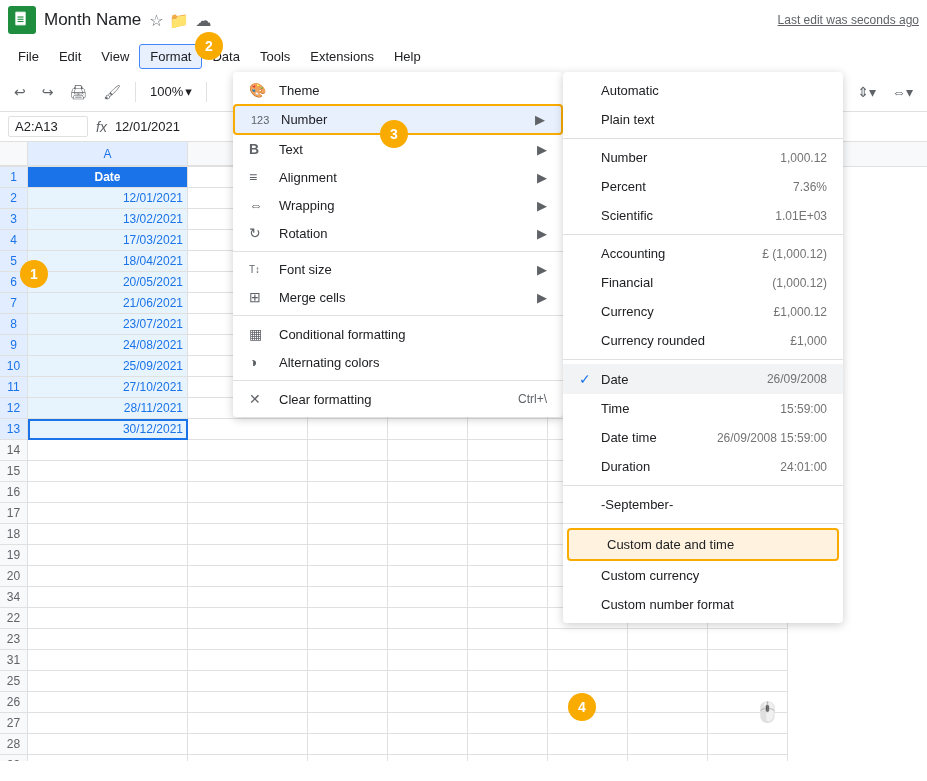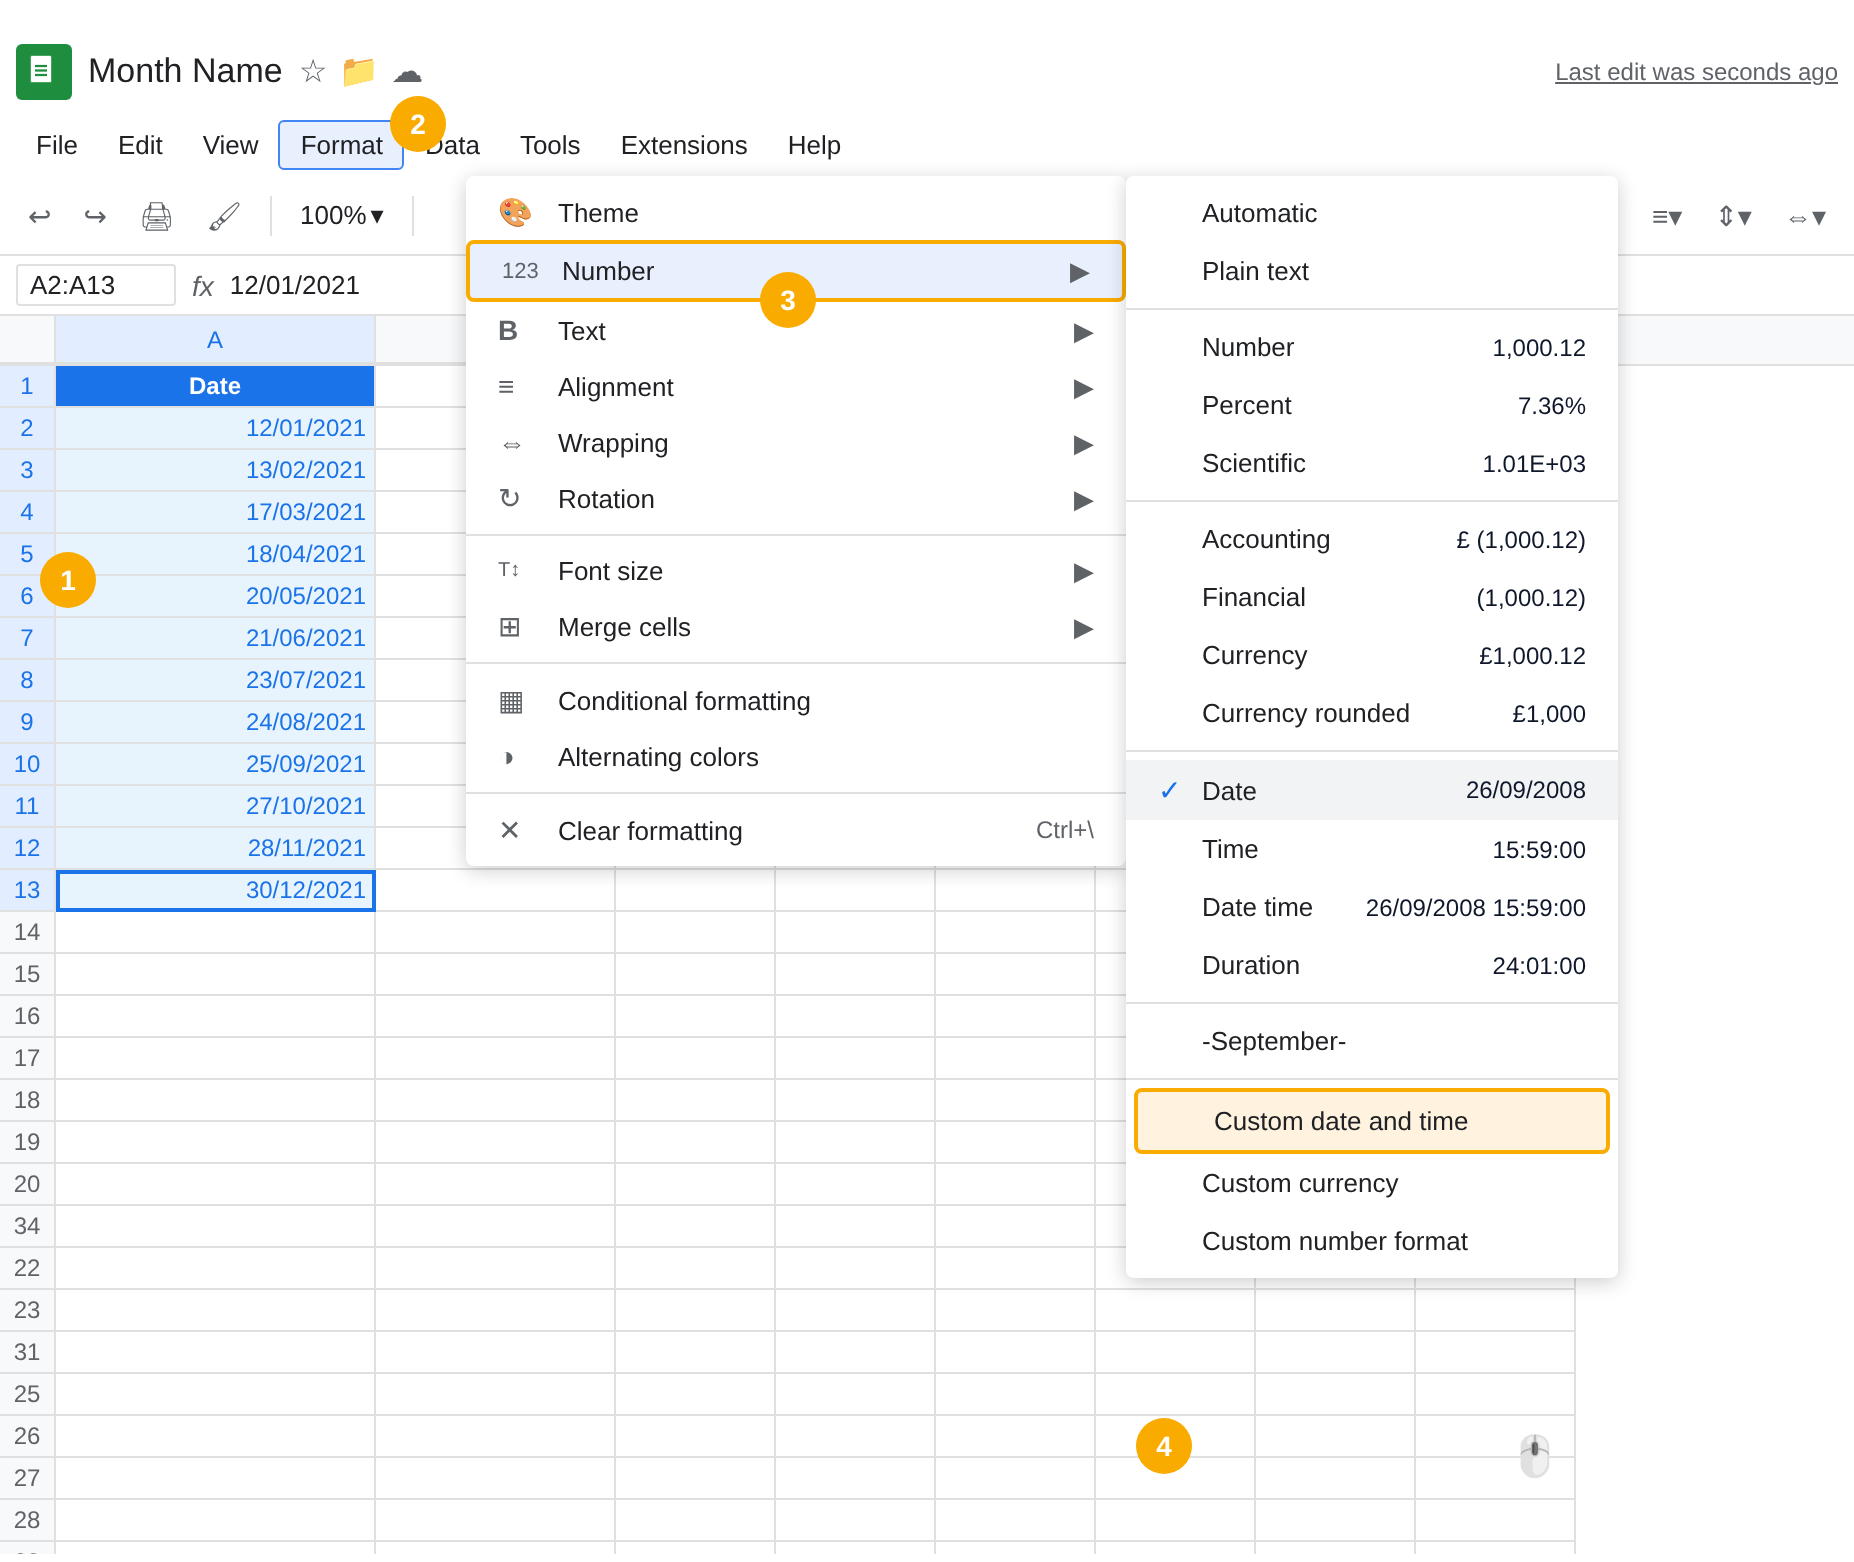--- a/index.html
+++ b/index.html
@@ -51,38 +51,38 @@
     .format-menu-item { display: flex; align-items: center; padding: 6px 16px; cursor: pointer; font-size: 13px; color: #202124; position: relative; }
     .format-menu-item.highlighted { background: #e8f0fe; }
     .format-menu-item .item-icon { width: 20px; margin-right: 10px; color: #5f6368; font-size: 14px; flex-shrink: 0; }
     .format-menu-item .item-label { flex: 1; }
     .format-menu-item .item-arrow { color: #5f6368; }
     .format-menu-item .item-shortcut { color: #5f6368; margin-left: auto; font-size: 12px; }
     .menu-divider { height: 1px; background: #e0e0e0; margin: 4px 0; }
     .number-highlighted { background: #fff3e0; border: 2px solid #F9AB00; border-radius: 4px; }
 
     
-    .number-submenu { position: absolute; top: 72px; left: 563px; width: 246px; background: #fff; box-shadow: 0 2px 10px rgba(0,0,0,0.2); border-radius: 4px; z-index: 101; padding: 4px 0; }
+    .number-submenu { position: absolute; top: 72px; left: 563px; width: 280px; background: #fff; box-shadow: 0 2px 10px rgba(0,0,0,0.2); border-radius: 4px; z-index: 101; padding: 4px 0; }
     .num-item { display: flex; align-items: center; padding: 7px 16px; cursor: pointer; font-size: 13px; color: #202124; }
     .num-item .num-label { flex: 1; }
-    .num-item .num-value { color: #0f172a; font-size: 12px; }
+    .num-item .num-value { color: #737373; font-size: 12px; }
     .num-item .checkmark { width: 16px; margin-right: 6px; color: #1a73e8; font-size: 14px; }
     .num-divider { height: 1px; background: #e0e0e0; margin: 4px 0; }
     .num-item.custom-highlighted { background: #fff3e0; border: 2px solid #F9AB00; border-radius: 4px; margin: 0 4px; }
 
     
     .badge { width: 28px; height: 28px; border-radius: 50%; background: #F9AB00; color: #fff; display: flex; align-items: center; justify-content: center; font-size: 14px; font-weight: bold; position: absolute; z-index: 200; }
 
     
     .cursor-icon { position: absolute; font-size: 20px; z-index: 300; pointer-events: none; }
   </style>
 </head>
 <body>
 
-<div style="position:relative;margin-top:16px;">
+<div style="position:relative;">
   <div class="top-bar">
     <div class="app-icon">
       <svg viewBox="0 0 24 24" fill="none">
         <rect x="3" y="1" width="14" height="18" rx="1" fill="white"></rect>
         <rect x="3" y="1" width="14" height="18" rx="1" fill="white" stroke="#1E8E3E" stroke-width="0.5"></rect>
         <line x1="6" y1="8" x2="14" y2="8" stroke="#1E8E3E" stroke-width="1.5"></line>
         <line x1="6" y1="11" x2="14" y2="11" stroke="#1E8E3E" stroke-width="1.5"></line>
         <line x1="6" y1="14" x2="14" y2="14" stroke="#1E8E3E" stroke-width="1.5"></line>
       </svg>
     </div>

